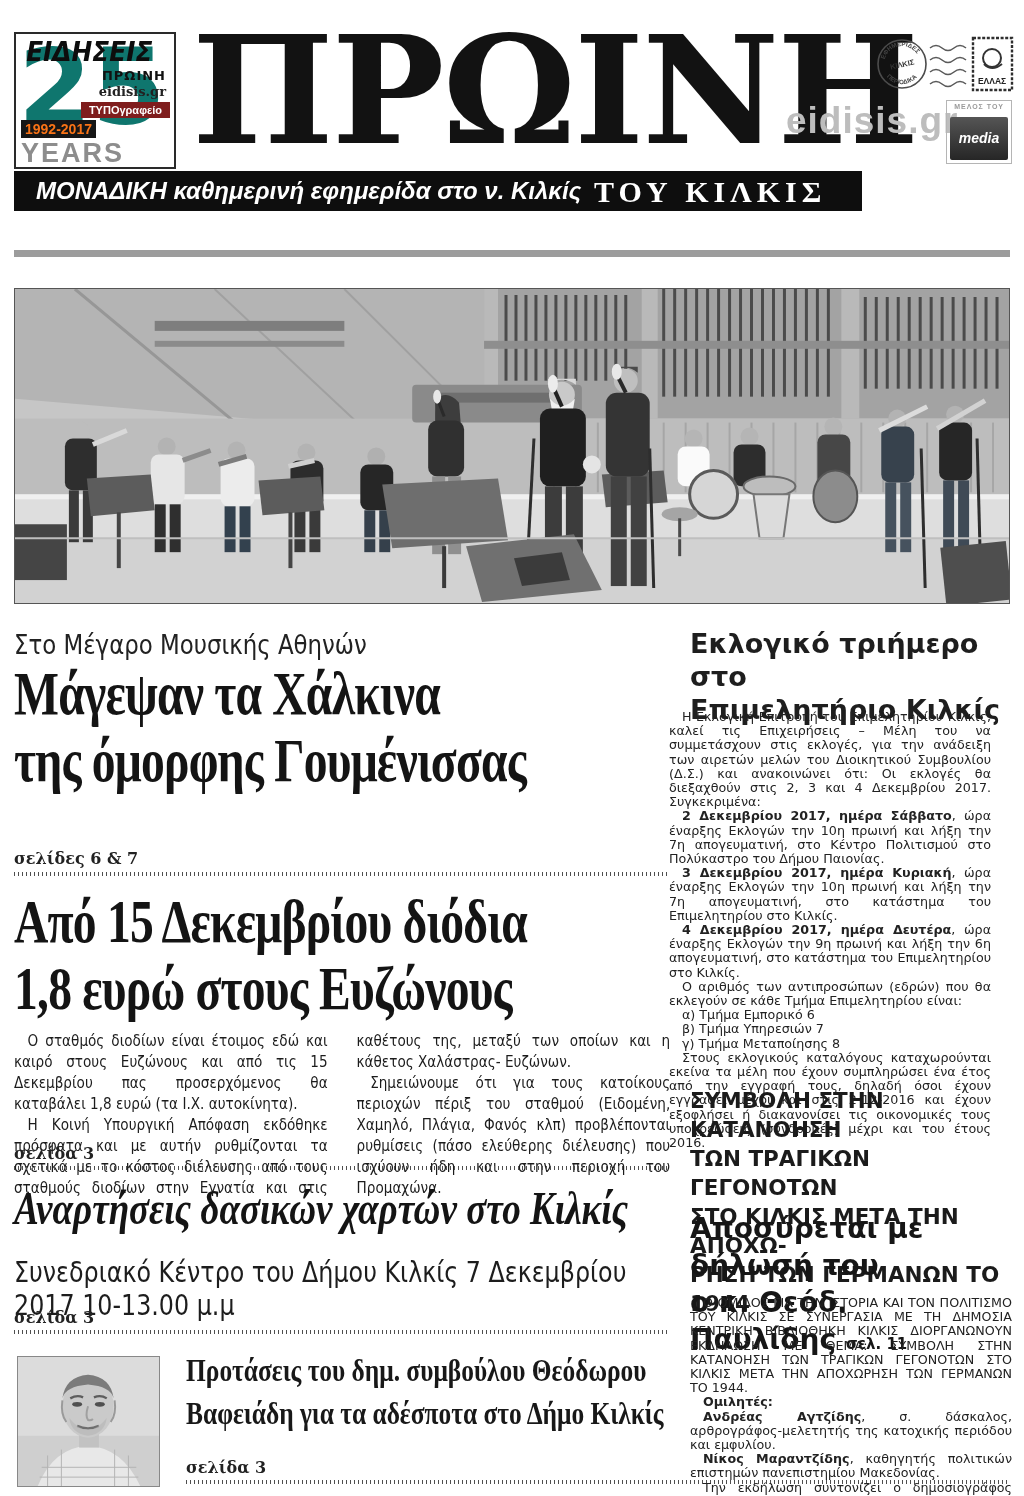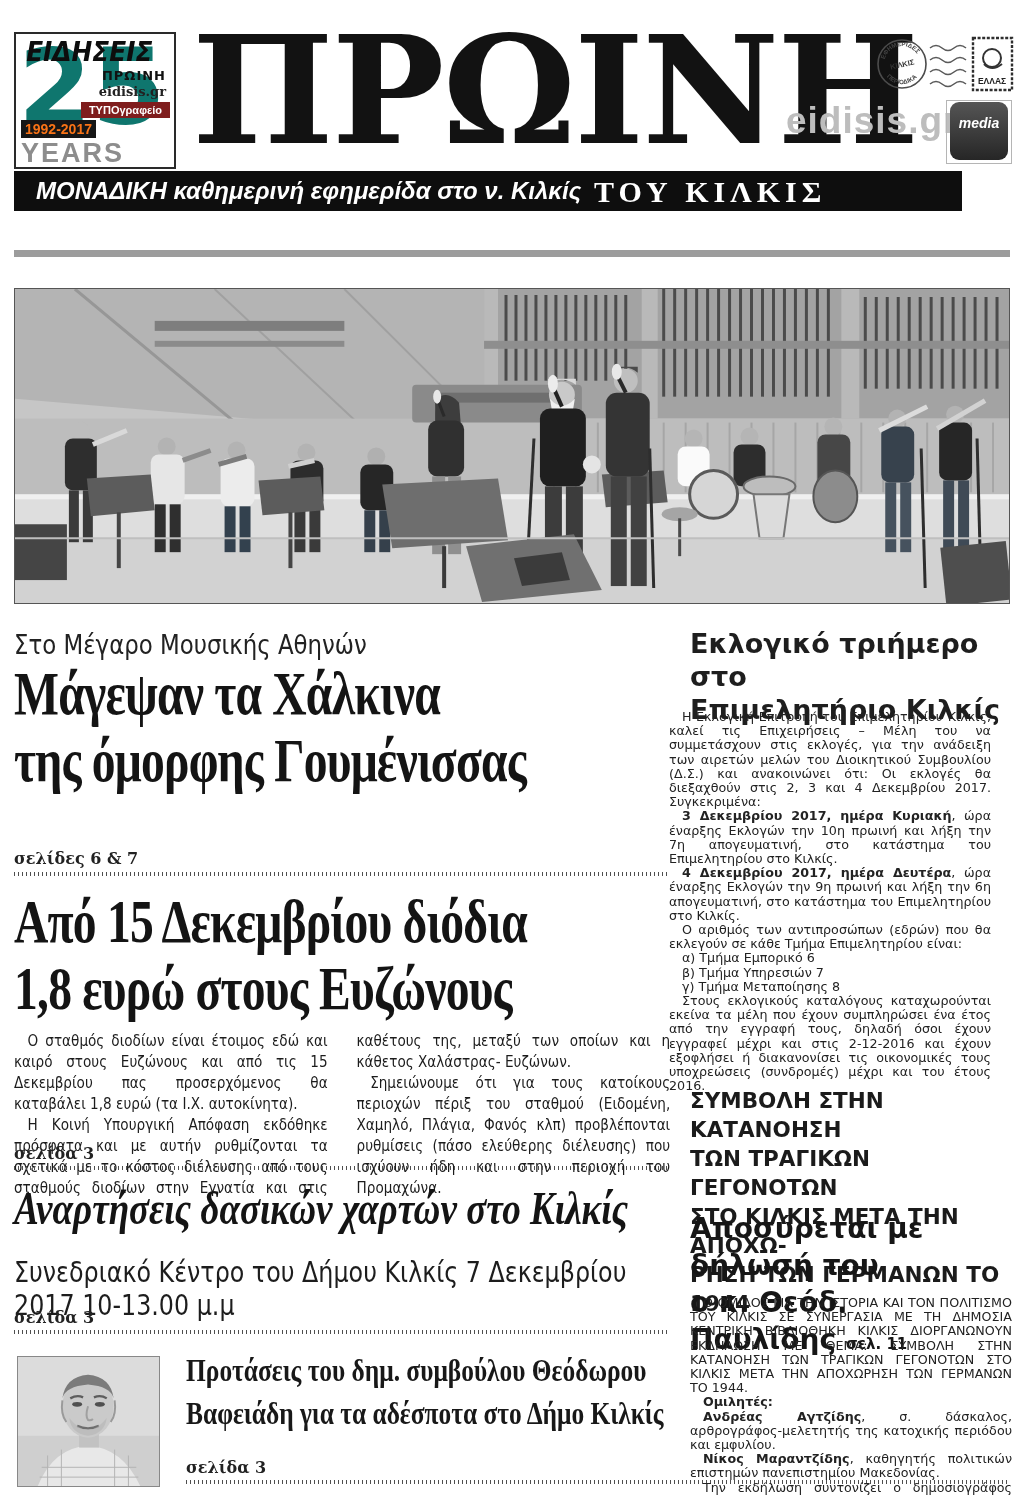--- a/index.html
+++ b/index.html
@@ -17,25 +17,25 @@
   #logoBig25{left:2px;top:1px;font:800 106px "DejaVu Sans",sans-serif;line-height:1;color:#0f766e;text-align:right;}
   #logoRange{left:5px;top:86px;background:#161616;color:#f97316;font:700 14px "Liberation Sans",sans-serif;padding:1px 4px;}
   #logoYears{left:5px;top:104px;font:800 27px "Liberation Sans",sans-serif;letter-spacing:2px;color:#8d8d8d;}
 
   #mastTitle{left:192px;top:24px;width:655px;text-align:center;
              font:900 150px "DejaVu Serif",serif;line-height:132px;color:#121212;letter-spacing:-2px;}
   #siteGray{left:786px;top:100px;font:800 37px "Liberation Sans",sans-serif;color:#bdbdbd;letter-spacing:1px;}
   #stamps{left:876px;top:28px;width:138px;height:72px;}
   #mediaBox{left:946px;top:100px;width:66px;height:64px;border:1px solid #b5b5b5;box-sizing:border-box;text-align:center;}
   #mediaLbl{display:block;margin-top:2px;font:600 7px "Liberation Sans",sans-serif;letter-spacing:1px;color:#9a9a9a;}
-  #mediaInner{position:absolute;left:3px;right:3px;bottom:3px;height:58px;border-radius:9px;
+  #mediaInner{position:absolute;left:3px;right:3px;bottom:3px;height:43px;border-radius:2px;
               background:linear-gradient(180deg,#555 0%,#262626 100%);color:#fff;}
   #mediaInner span{font:italic 700 14px "Liberation Sans",sans-serif;line-height:42px;}
 
-  #blackBar{left:14px;top:171px;width:948px;height:40px;background:#0e0e0e;}
+  #blackBar{left:14px;top:171px;width:848px;height:40px;background:#0e0e0e;}
   #tagline{position:absolute;left:22px;top:6px;font:italic 800 24px "Liberation Sans",sans-serif;color:#fff;}
   #barRight{position:absolute;left:580px;top:4px;font:800 30px "Liberation Serif",serif;letter-spacing:5px;color:#fff;}
 
   #dateline{left:0;top:214px;width:1024px;text-align:center;font:400 23.5px "Liberation Sans",sans-serif;color:#2b2b2b;}
   #dateline b{font-weight:700;}
   #dateline sup{font-size:14px;}
   #grayRule{left:14px;top:250px;width:996px;height:7px;background:#9c9c9c;}
 
   
   #photo{left:14px;top:288px;width:996px;height:316px;border:1px solid #555;box-sizing:border-box;background:#c9c9c9;}
@@ -423,20 +423,21 @@
   </div>
   <div class="abs pgref" id="ref4">σελίδα 3</div>
   <div class="abs dot" id="dot4"></div>
 
   <div class="abs" id="rh1">
     <div>Εκλογικό τριήμερο στο</div>
     <div>Επιμελητήριο Κιλκίς</div>
   </div>
   <div class="abs rbody" id="rbody1">
     <p><b></b><span>Η Εκλογική Επιτροπή του Επιμελητηρίου Κιλκίς, καλεί τις Επιχειρήσεις – Μέλη του να συμμετάσχουν στις εκλογές, για την ανάδειξη των αιρετών μελών του Διοικητικού Συμβουλίου (Δ.Σ.) και ανακοινώνει ότι: Οι εκλογές θα διεξαχθούν στις 2, 3 και 4 Δεκεμβρίου 2017. Συγκεκριμένα:</span></p>
+    <p><b>2 Δεκεμβρίου 2017, ημέρα Σάββατο</b><span>, ώρα έναρξης Εκλογών την 10η πρωινή και λήξη την 7η απογευματινή, στο Κέντρο Πολιτισμού στο Πολύκαστρο του Δήμου Παιονίας.</span></p>
     <p><b>3 Δεκεμβρίου 2017, ημέρα Κυριακή</b><span>, ώρα έναρξης Εκλογών την 10η πρωινή και λήξη την 7η απογευματινή, στο κατάστημα του Επιμελητηρίου στο Κιλκίς.</span></p>
     <p><b>4 Δεκεμβρίου 2017, ημέρα Δευτέρα</b><span>, ώρα έναρξης Εκλογών την 9η πρωινή και λήξη την 6η απογευματινή, στο κατάστημα του Επιμελητηρίου στο Κιλκίς.</span></p>
     <p><b></b><span>Ο αριθμός των αντιπροσώπων (εδρών) που θα εκλεγούν σε κάθε Τμήμα Επιμελητηρίου είναι:</span></p>
     <p><b></b><span>α) Τμήμα Εμπορικό   6</span></p>
     <p><b></b><span>β) Τμήμα Υπηρεσιών  7</span></p>
     <p><b></b><span>γ) Τμήμα Μεταποίησης 8</span></p>
     <p><b></b><span>Στους εκλογικούς καταλόγους καταχωρούνται εκείνα τα μέλη που έχουν συμπληρώσει ένα έτος από την εγγραφή τους, δηλαδή όσοι έχουν εγγραφεί μέχρι και στις 2-12-2016 και έχουν εξοφλήσει ή διακανονίσει τις οικονομικές τους υποχρεώσεις (συνδρομές) μέχρι και του έτους 2016.</span></p>
   </div>
 
   <div class="abs" id="rh2">

